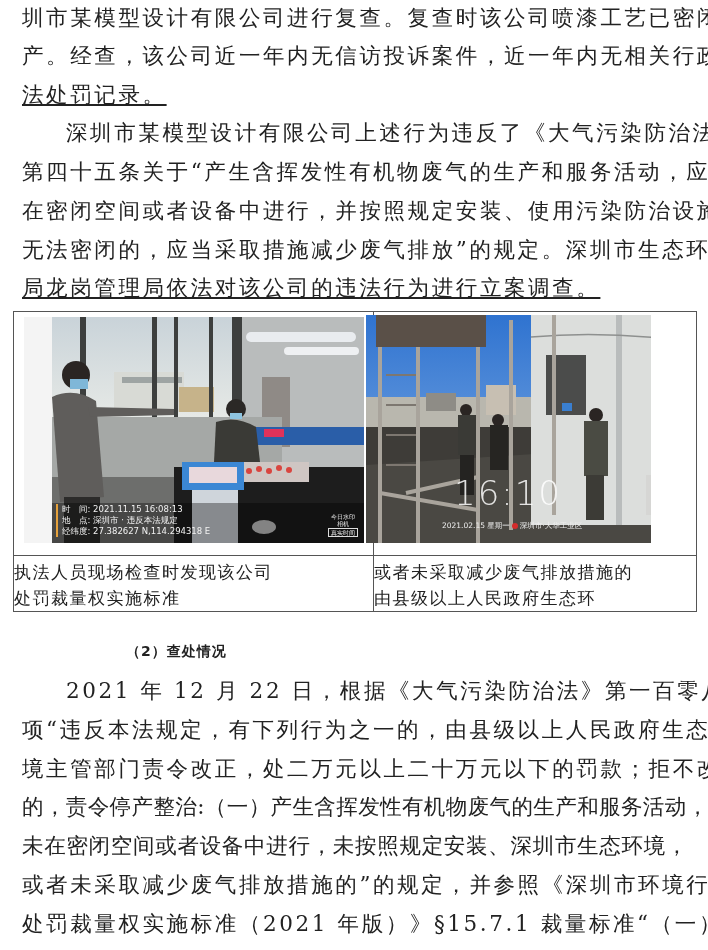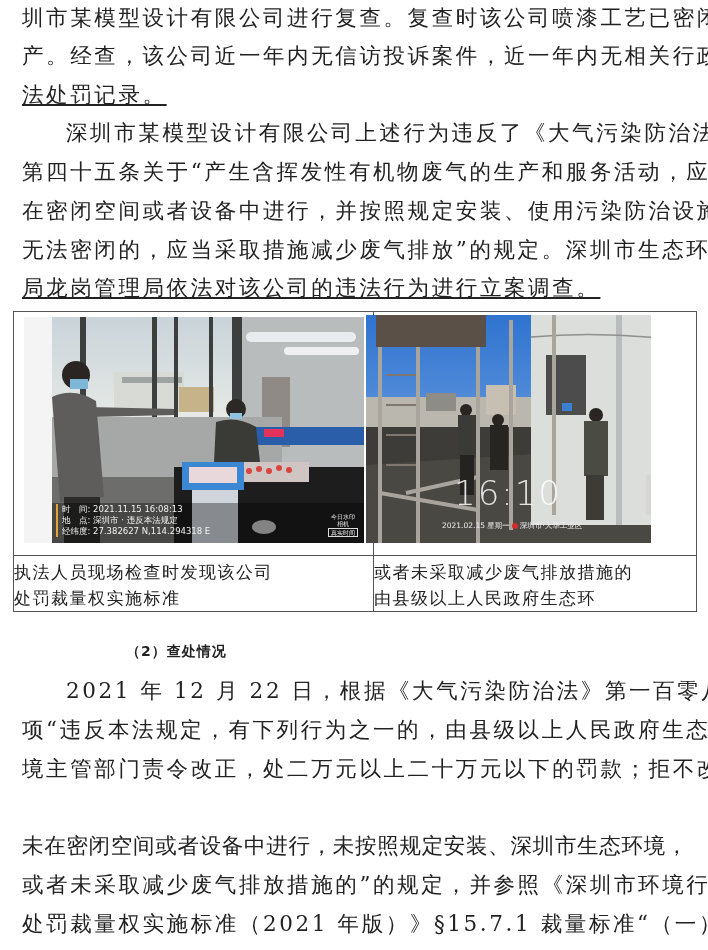--- a/index.html
+++ b/index.html
@@ -227,17 +227,18 @@
       <div>或者未采取减少废气排放措施的</div>
       <div>由县级以上人民政府生态环</div>
     </div>
   </div>
 
   <div class="heading">（2）查处情况</div>
 
   <div class="line indent" style="top:676px">2021 年 12 月 22 日，根据《大气污染防治法》第一百零八条第一</div>
   <div class="line" style="top:715px">项“违反本法规定，有下列行为之一的，由县级以上人民政府生态环</div>
   <div class="line" style="top:754px">境主管部门责令改正，处二万元以上二十万元以下的罚款；拒不改正</div>
+  <div class="line" style="top:792px; letter-spacing:0.4px">的，责令停产整治:（一）产生含挥发性有机物废气的生产和服务活动，</div>
   <div class="line" style="top:831px; letter-spacing:0.6px">未在密闭空间或者设备中进行，未按照规定安装、深圳市生态环境，</div>
   <div class="line" style="top:870px">或者未采取减少废气排放措施的”的规定，并参照《深圳市环境行政</div>
   <div class="line" style="top:909px">处罚裁量权实施标准（2021 年版）》§15.7.1 裁量标准“（一）产生含</div>
 
 </div>
 
 </body></html>

